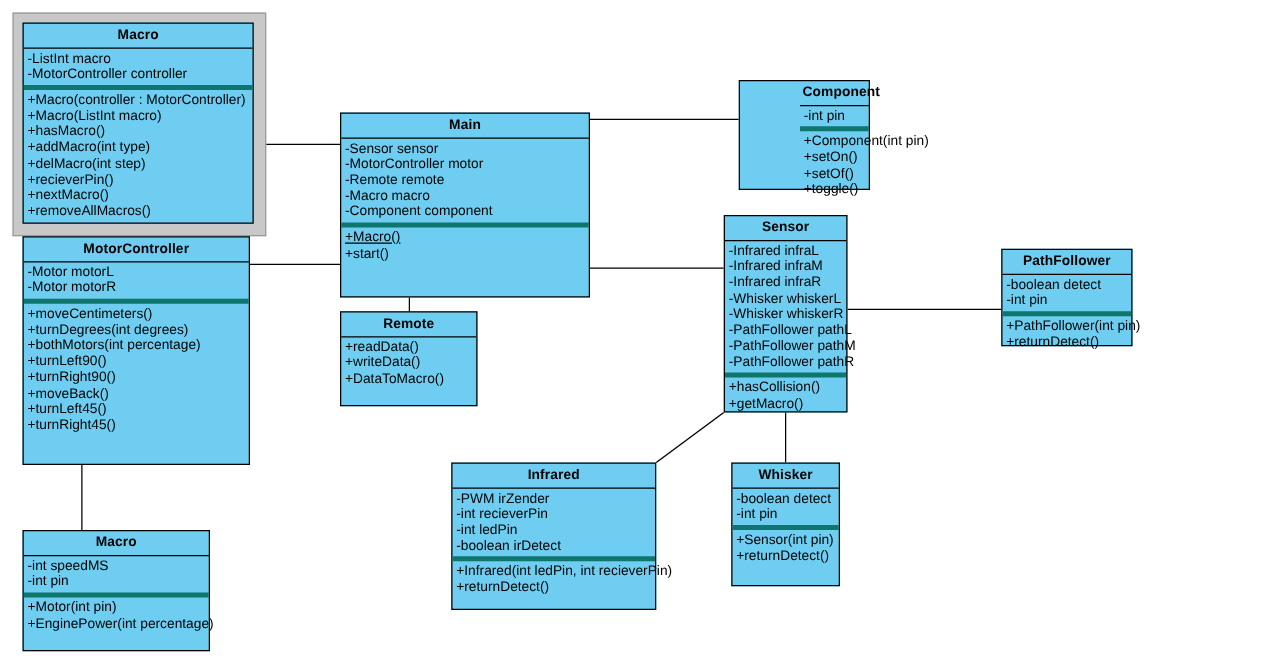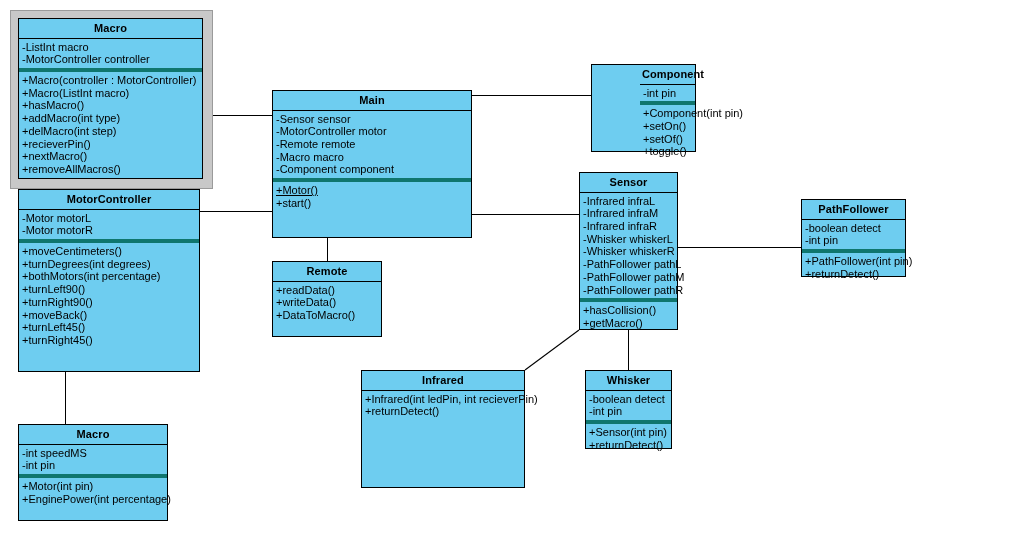--- a/index.html
+++ b/index.html
@@ -155,26 +155,26 @@
   <div class="uml-class" style="left:272px; top:90px; width:200px; height:148px;">
     <div class="uml-title">Main</div>
     <div class="compartment bordered">
       <div class="member">-Sensor sensor</div>
       <div class="member">-MotorController motor</div>
       <div class="member">-Remote remote</div>
       <div class="member">-Macro macro</div>
       <div class="member">-Component component</div>
     </div>
     <div class="compartment">
-      <div class="member static">+Motor()</div>
+      <div class="member static">+Macro()</div>
       <div class="member">+start()</div>
     </div>
   </div>
 
-  <div class="uml-class" style="left:272px; top:261px; width:110px; height:76px;">
+  <div class="uml-class" style="left:272px; top:249px; width:110px; height:76px;">
     <div class="uml-title">Remote</div>
     <div class="compartment">
       <div class="member">+readData()</div>
       <div class="member">+writeData()</div>
       <div class="member">+DataToMacro()</div>
     </div>
   </div>
 
   <div class="uml-class" style="left:591px; top:64px; width:105px; height:88px;padding-left:48px;">
     <div class="uml-title">Component</div>
@@ -214,27 +214,33 @@
       <div class="member">-int pin</div>
     </div>
     <div class="compartment">
       <div class="member">+PathFollower(int pin)</div>
       <div class="member">+returnDetect()</div>
     </div>
   </div>
 
   <div class="uml-class" style="left:361px; top:370px; width:164px; height:118px;">
     <div class="uml-title">Infrared</div>
+    <div class="compartment bordered">
+      <div class="member">-PWM irZender</div>
+      <div class="member">-int recieverPin</div>
+      <div class="member">-int ledPin</div>
+      <div class="member">-boolean irDetect</div>
+    </div>
     <div class="compartment">
       <div class="member">+Infrared(int ledPin, int recieverPin)</div>
       <div class="member">+returnDetect()</div>
     </div>
   </div>
 
-  <div class="uml-class" style="left:585px; top:370px; width:87px; height:79px;">
+  <div class="uml-class" style="left:585px; top:370px; width:87px; height:99px;">
     <div class="uml-title">Whisker</div>
     <div class="compartment bordered">
       <div class="member">-boolean detect</div>
       <div class="member">-int pin</div>
     </div>
     <div class="compartment">
       <div class="member">+Sensor(int pin)</div>
       <div class="member">+returnDetect()</div>
     </div>
   </div>

